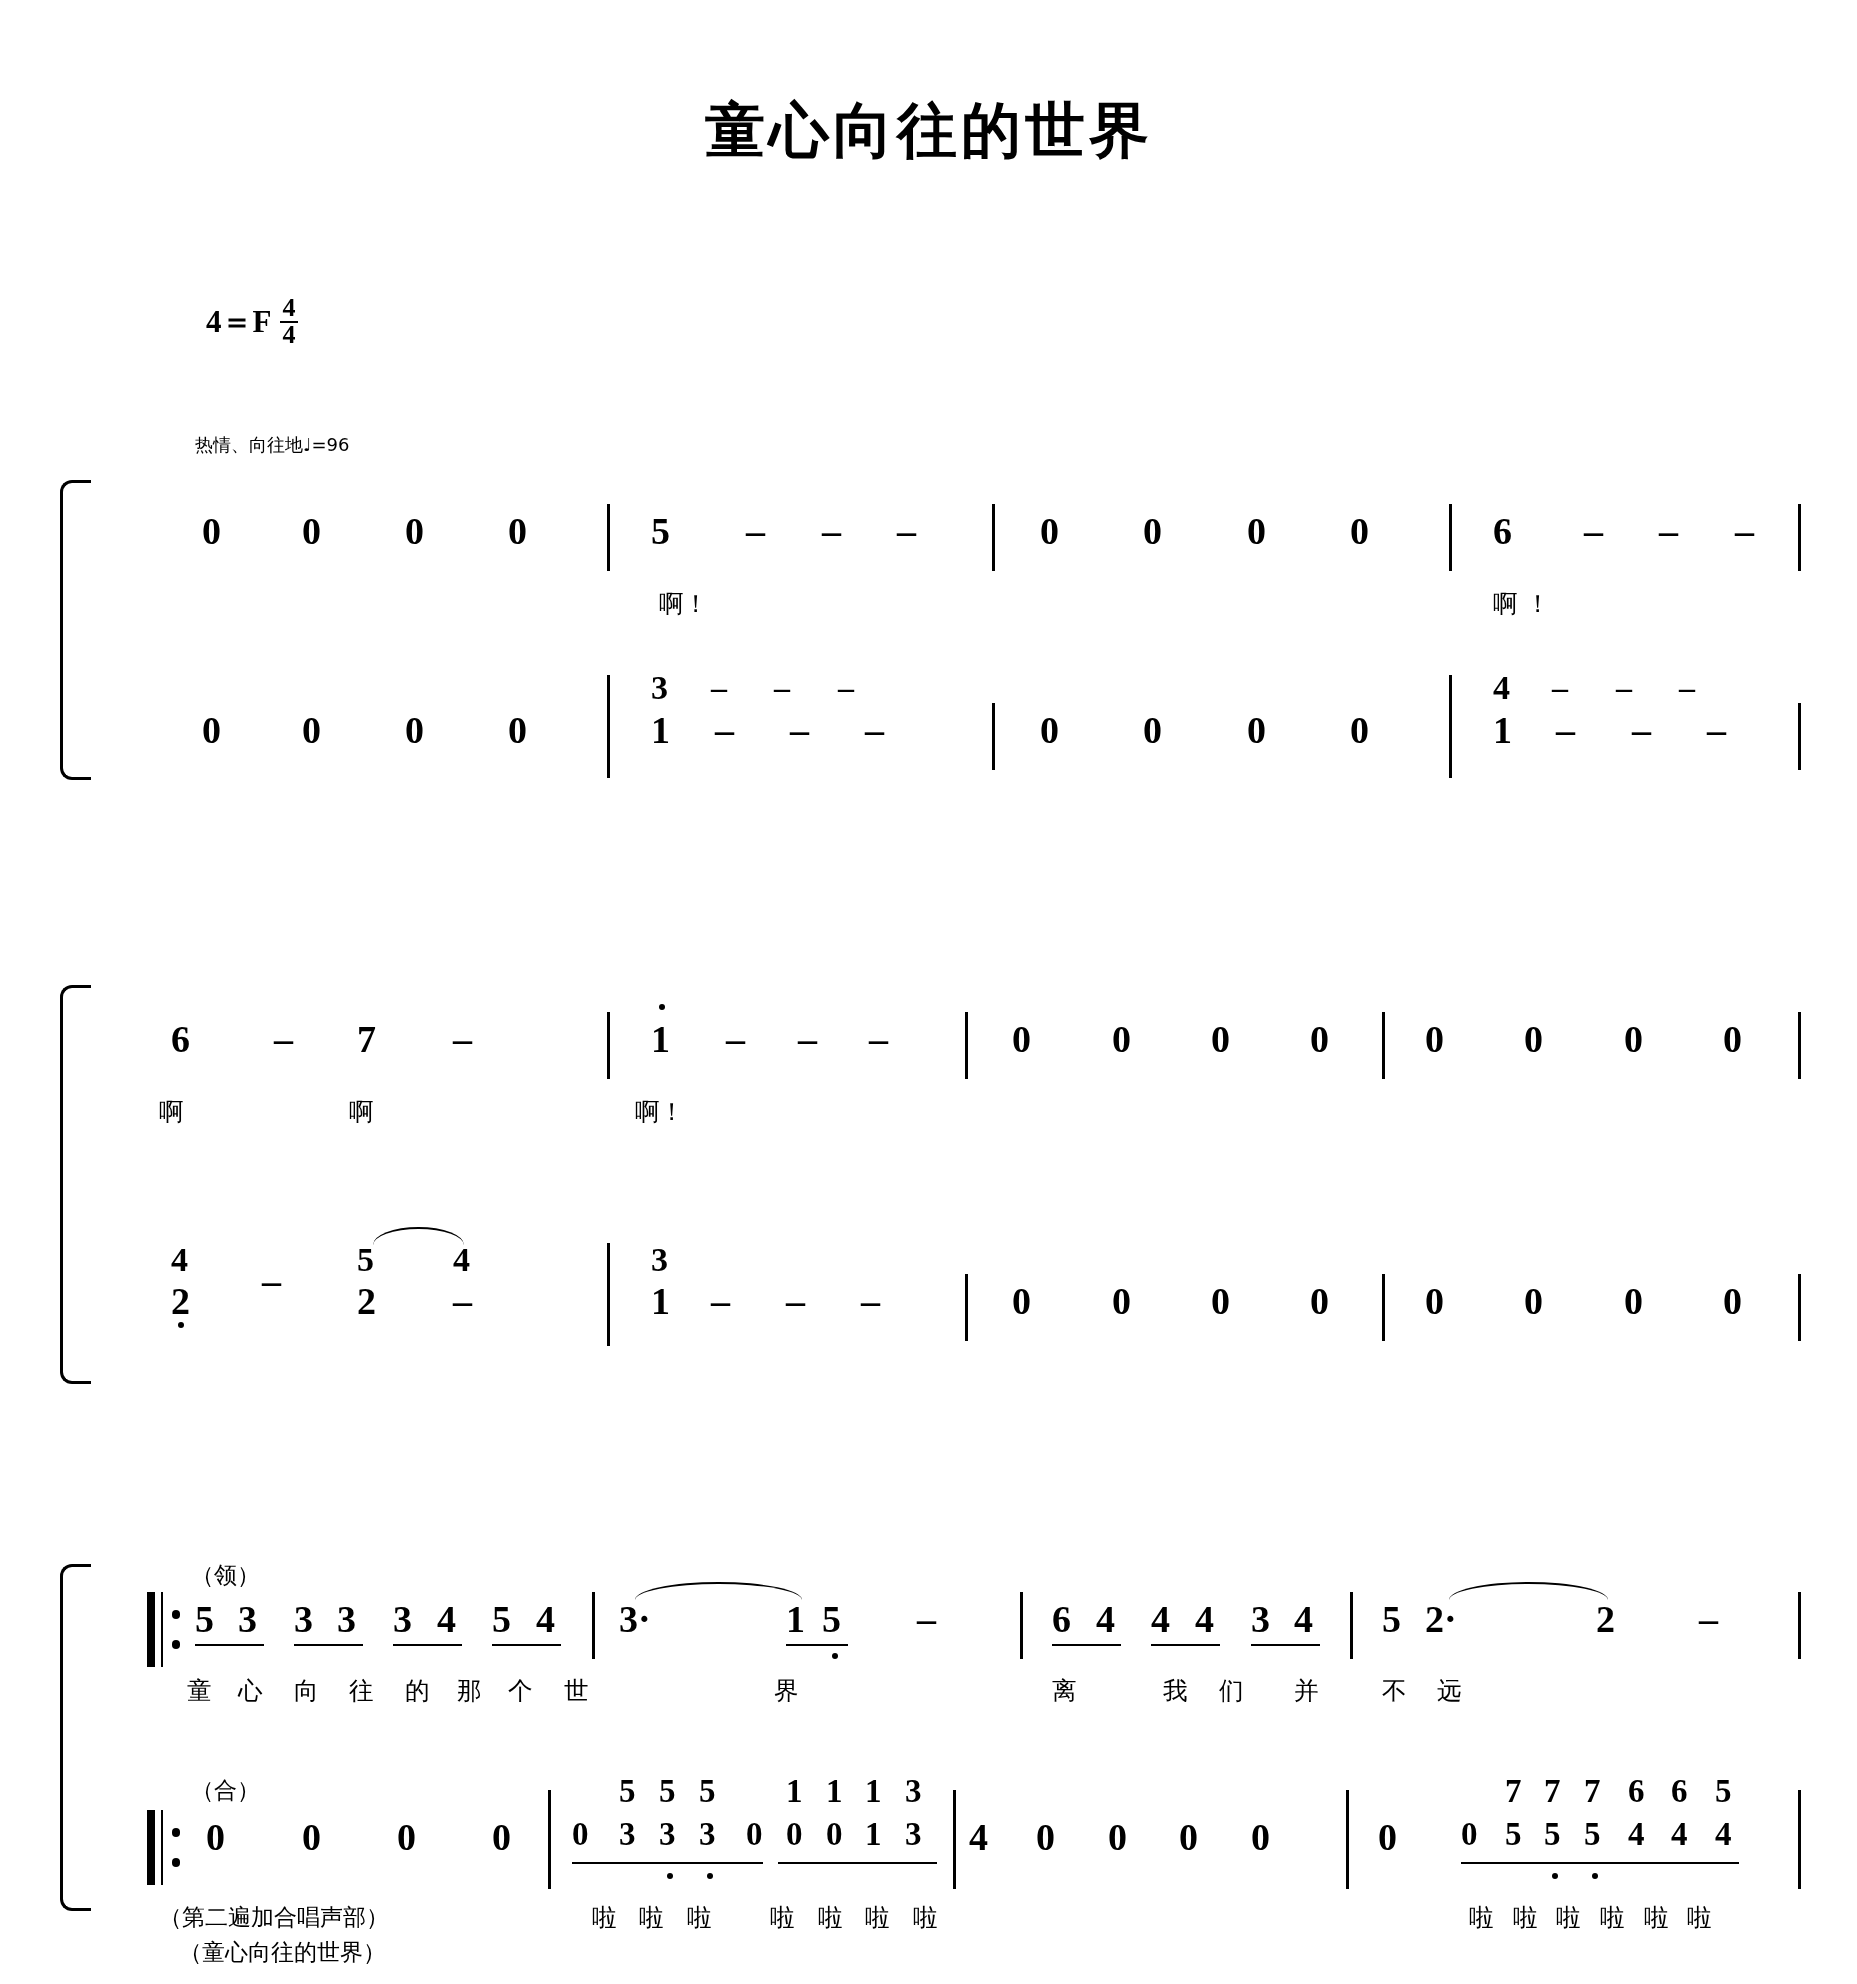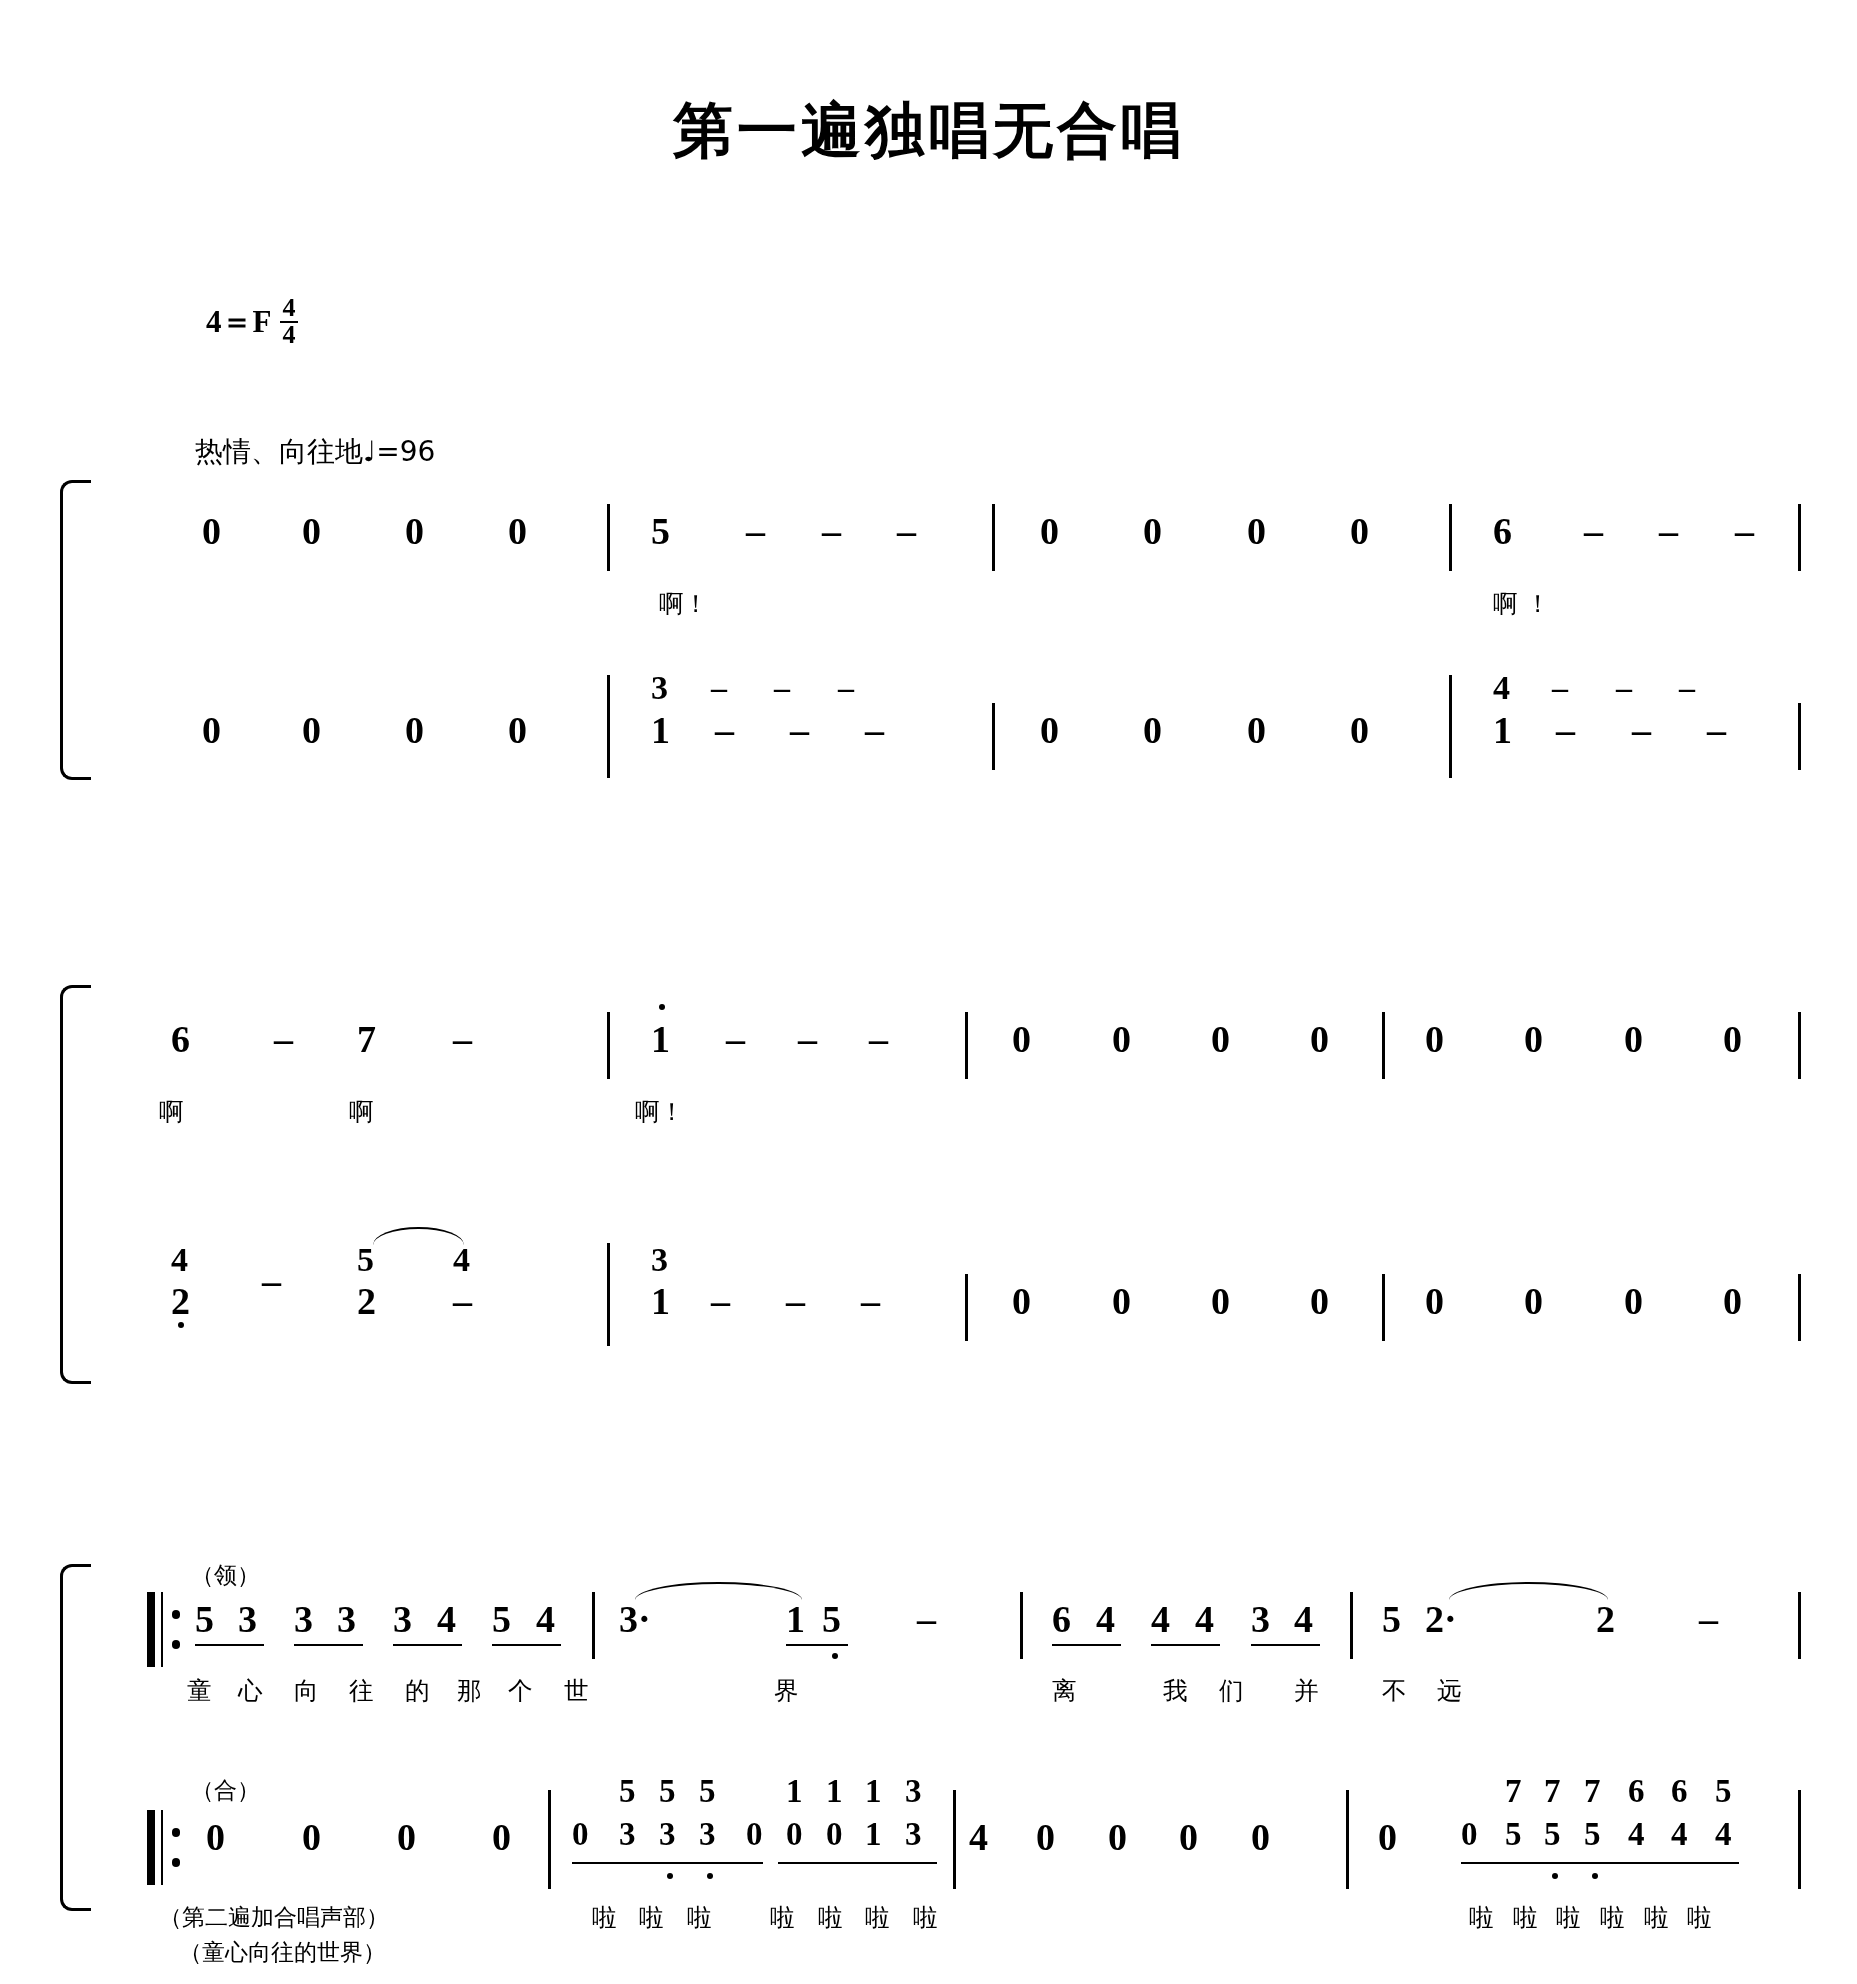--- a/index.html
+++ b/index.html
@@ -62,21 +62,21 @@
     font-weight: bold;
   }
   .keysig .frac .num { display: block; border-bottom: 2px solid #000; padding: 0 2.4px;}
   .keysig .frac .den { display: block; padding: 0 2.4px;}
 
   .tempo {
     position: absolute;
     top: 433px;
     left: 195px;
     font-family: "DejaVu Sans", sans-serif;
-    font-size: 28px;
+    font-size: 18px;
     white-space: nowrap;
   }
 
   
   .system { position: absolute; }
   .brace {
     position: absolute;
     border: 3.6px solid #000;
     border-right: none;
     border-radius: 12px 0 0 12px;
@@ -134,21 +134,21 @@
   .dotup {
     position: absolute;
     width: 6.4px; height: 6.4px; border-radius: 50%; background: #000;
   }
 </style>
 </head>
 <body>
 
 <div class="page">
 
-  <div class="title">第一遍独唱无合唱</div>
+  <div class="title">童心向往的世界</div>
 
 
   <div class="keysig">
     <span>4＝F</span>
     <span class="frac">
       <span class="num">4</span>
       <span class="den">4</span>
     </span>
   </div>
 

